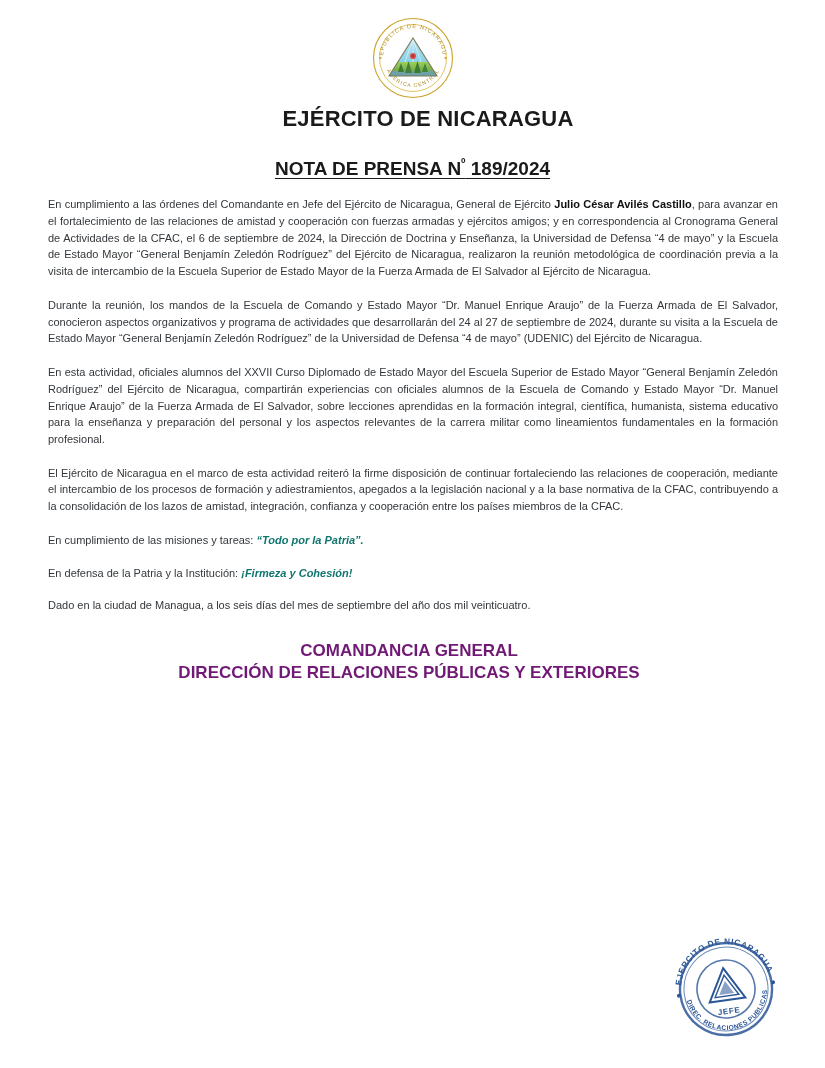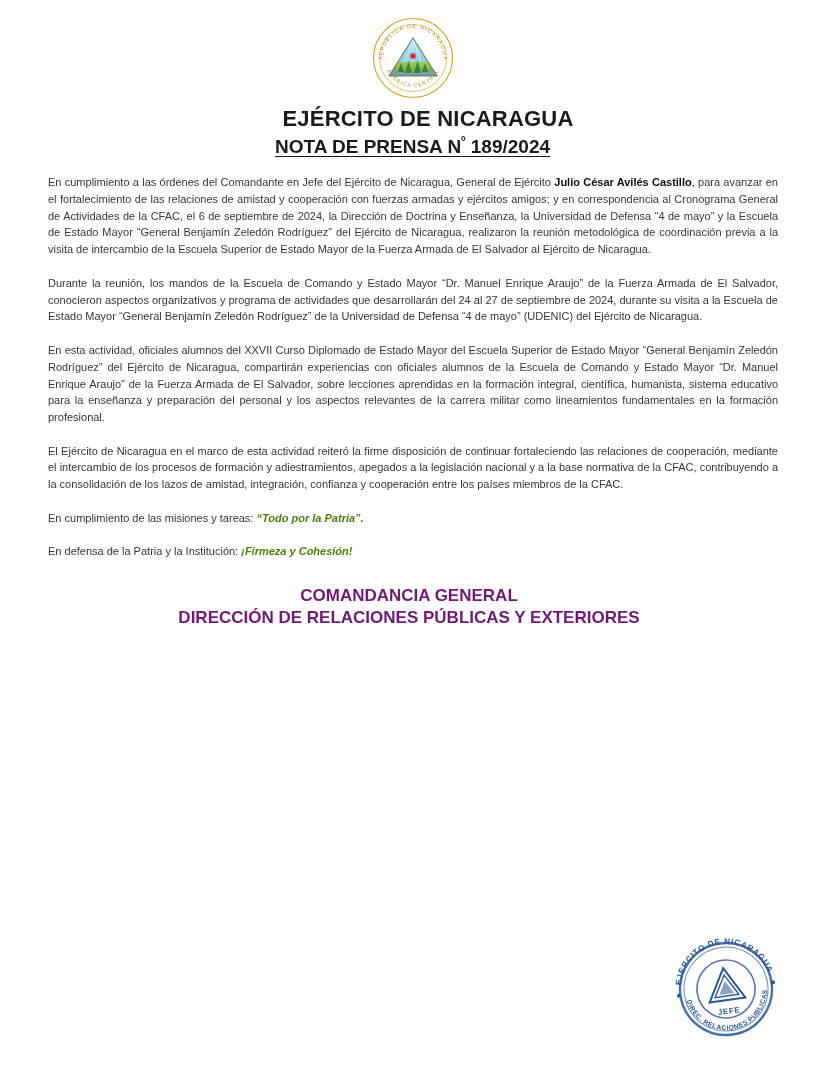--- a/index.html
+++ b/index.html
@@ -41,21 +41,21 @@
     text-align: center;
     font-size: 22px;
     font-weight: bold;
     letter-spacing: 0.2px;
     color: #1a1a1a;
     margin-top: 6px;
     padding-left: 31px;
   }
   .nota-line {
     text-align: center;
-    margin-top: 3px;
+    margin-top: 25px;
   }
   .nota {
     font-size: 19px;
     font-weight: bold;
     color: #1a1a1a;
     text-decoration: underline;
     text-underline-offset: 3px;
   }
   .nota sup {
     font-size: 12px;
@@ -81,21 +81,21 @@
     text-align: justify;
     font-size: 11px;
     line-height: 1.52;
     margin: 0 0 17px 0;
     color: #33373b;
   }
   .para b { color: #101010; }
   .para .bi {
     font-weight: bold;
     font-style: italic;
-    color: #4d7c0f;
+    color: #0f766e;
   }
   .short {
     text-align: left;
     margin-bottom: 16px;
   }
   .closing-final {
     text-align: left;
     margin-bottom: 0;
   }
 
@@ -190,20 +190,21 @@
     <p class="para">Durante la reunión, los mandos de la Escuela de Comando y Estado Mayor “Dr. Manuel Enrique Araujo” de la Fuerza Armada de El Salvador, conocieron aspectos organizativos y programa de actividades que desarrollarán del 24 al 27 de septiembre de 2024, durante su visita a la Escuela de Estado Mayor “General Benjamín Zeledón Rodríguez” de la Universidad de Defensa “4 de mayo” (UDENIC) del Ejército de Nicaragua.</p>
 
     <p class="para">En esta actividad, oficiales alumnos del XXVII Curso Diplomado de Estado Mayor del Escuela Superior de Estado Mayor “General Benjamín Zeledón Rodríguez” del Ejército de Nicaragua, compartirán experiencias con oficiales alumnos de la Escuela de Comando y Estado Mayor “Dr. Manuel Enrique Araujo” de la Fuerza Armada de El Salvador, sobre lecciones aprendidas en la formación integral, científica, humanista, sistema educativo para la enseñanza y preparación del personal y los aspectos relevantes de la carrera militar como lineamientos fundamentales en la formación profesional.</p>
 
     <p class="para">El Ejército de Nicaragua en el marco de esta actividad reiteró la firme disposición de continuar fortaleciendo las relaciones de cooperación, mediante el intercambio de los procesos de formación y adiestramientos, apegados a la legislación nacional y a la base normativa de la CFAC, contribuyendo a la consolidación de los lazos de amistad, integración, confianza y cooperación entre los países miembros de la CFAC.</p>
 
     <p class="para short"><span>En cumplimiento de las misiones y tareas: </span><span class="bi">“Todo por la Patria”.</span></p>
 
     <p class="para short"><span>En defensa de la Patria y la Institución: </span><span class="bi">¡Firmeza y Cohesión!</span></p>
 
+    <p class="para closing-final">Dado en la ciudad de Managua, a los seis días del mes de septiembre del año dos mil veinticuatro.</p>
 
     <div class="sign-block">
       <div>COMANDANCIA GENERAL</div>
       <div>DIRECCIÓN DE RELACIONES PÚBLICAS Y EXTERIORES</div>
     </div>
   </div>
 
   <div class="stamp">
     <svg width="122" height="118" viewBox="0 0 122 118" xmlns="http://www.w3.org/2000/svg">
       <defs>

